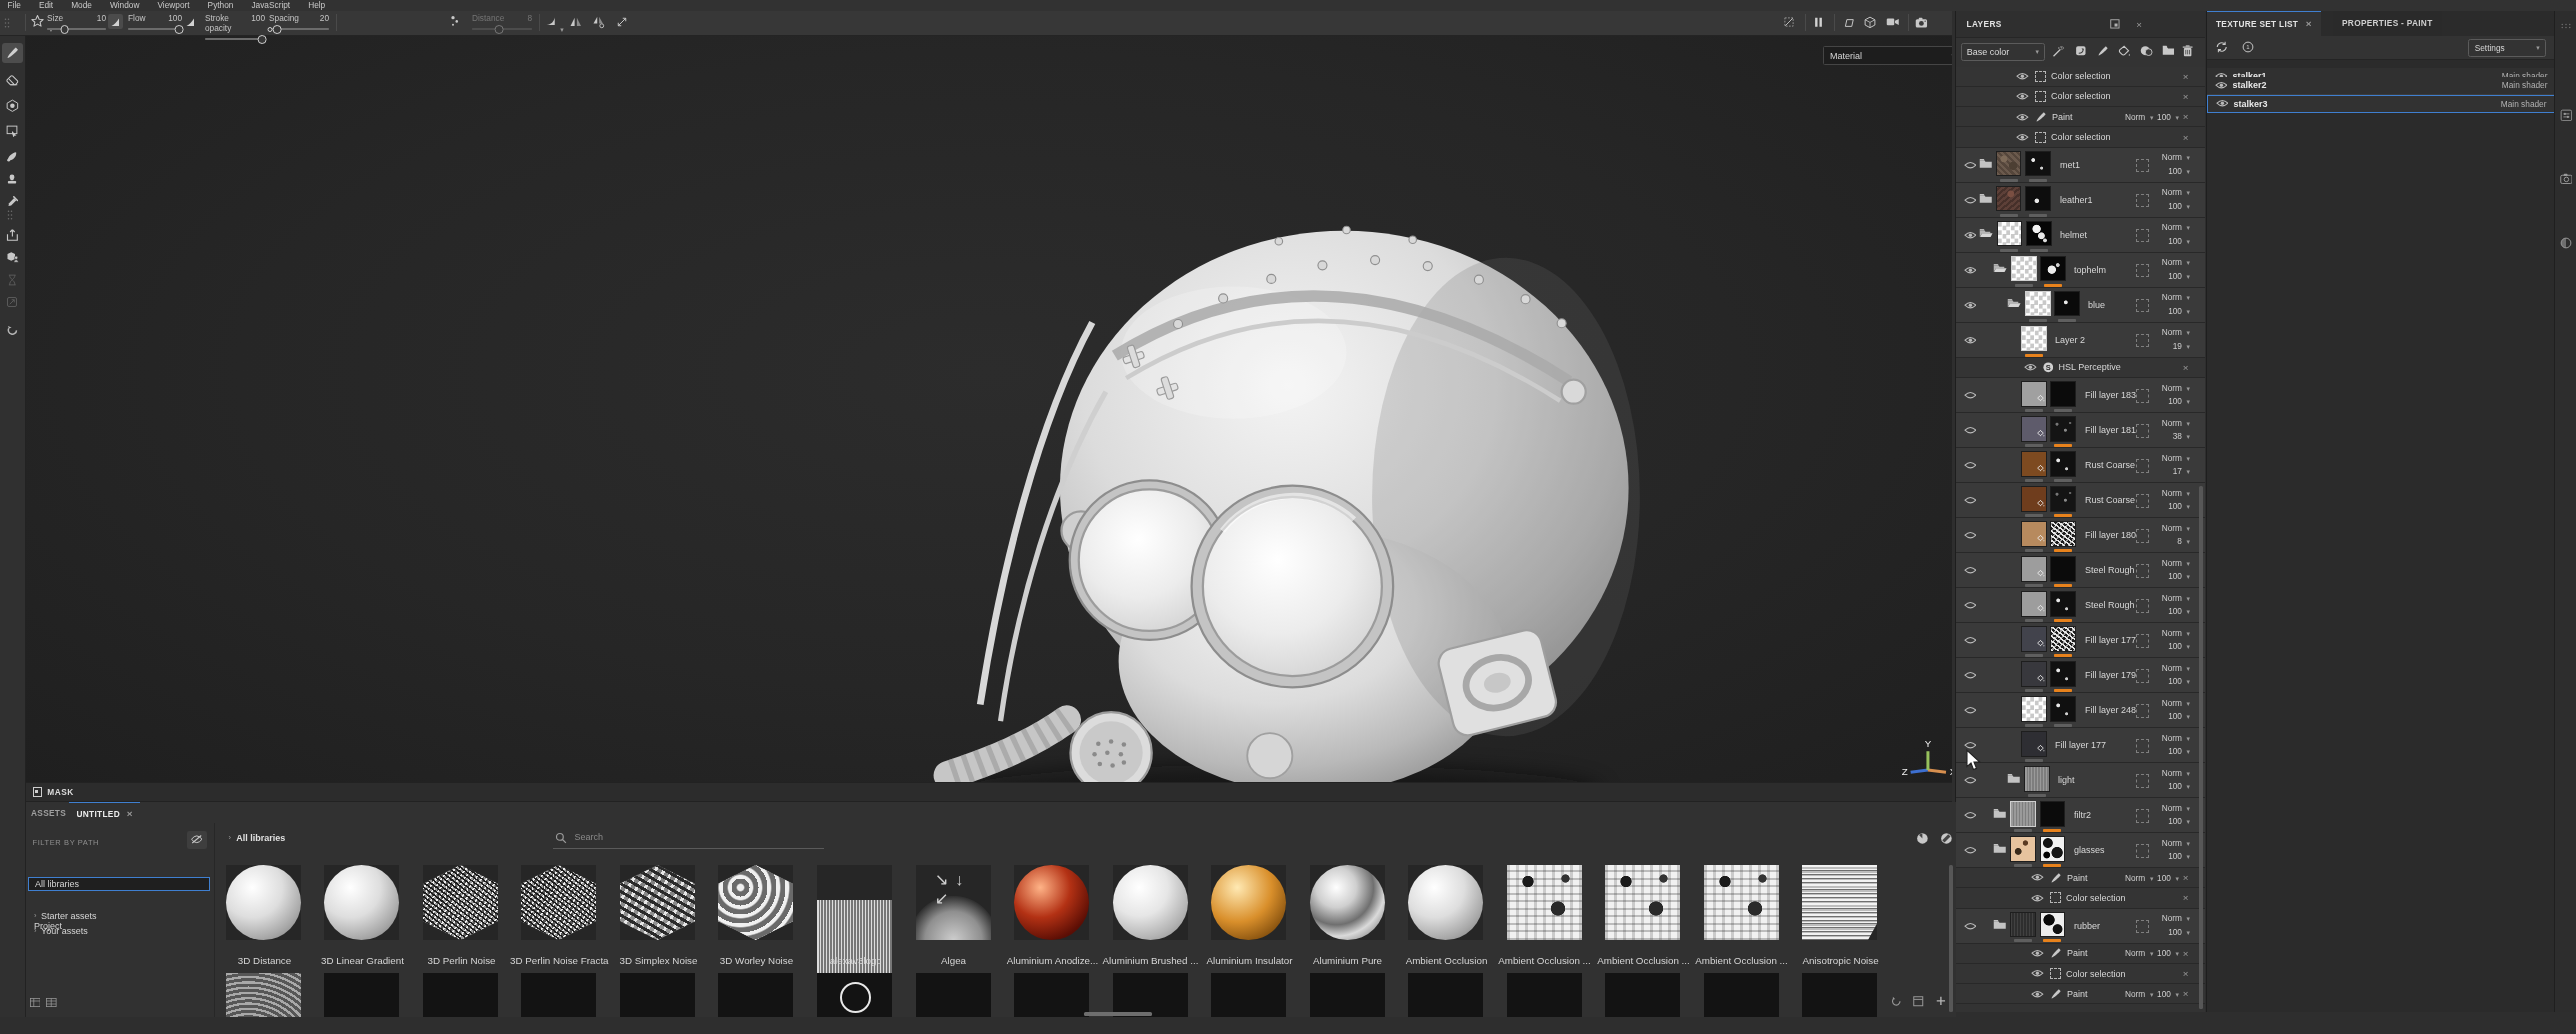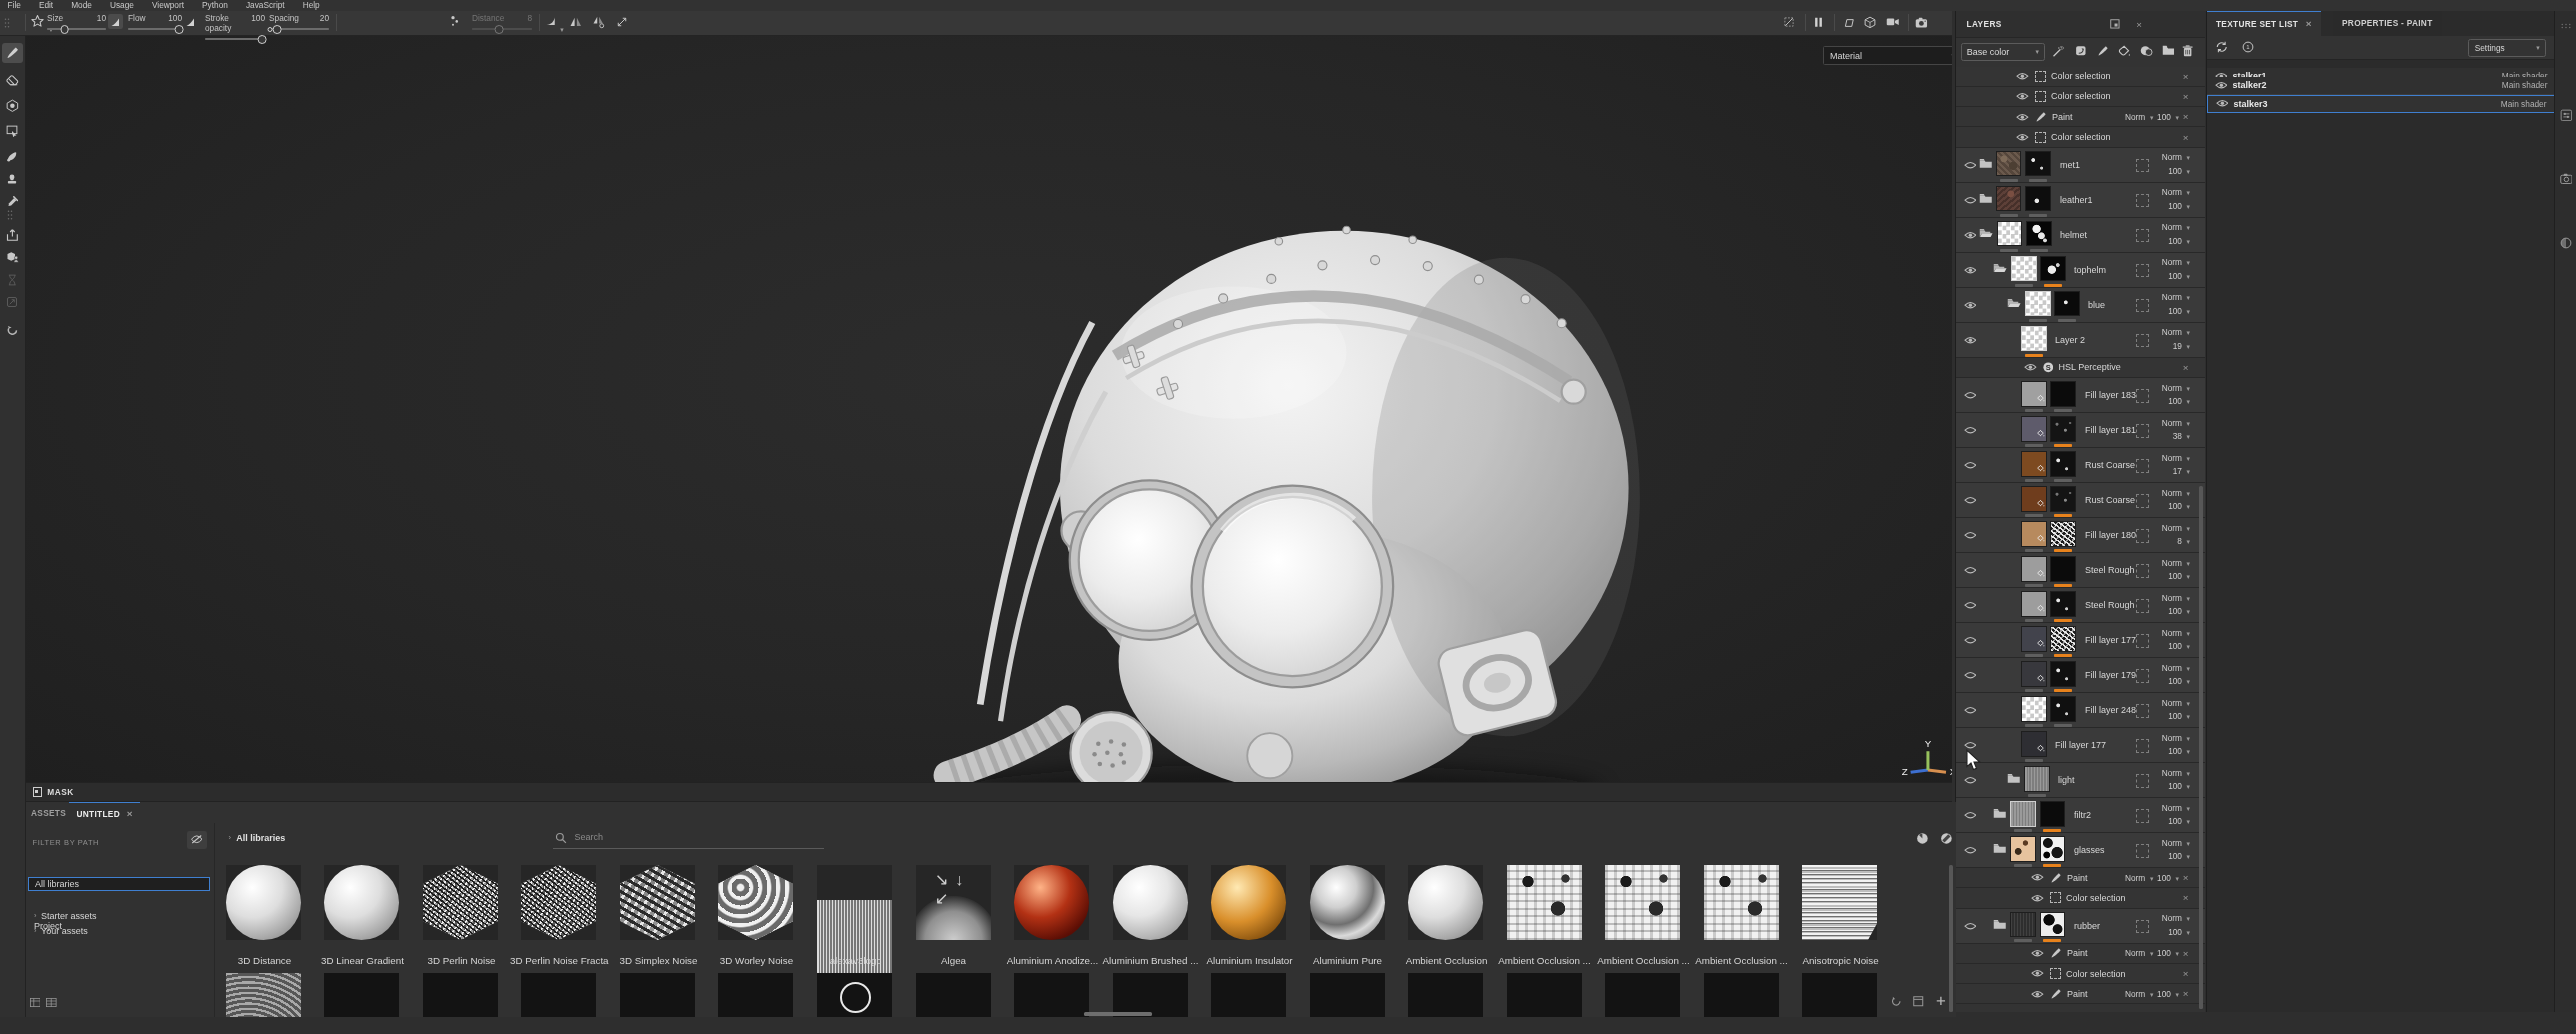--- a/index.html
+++ b/index.html
@@ -197,21 +197,21 @@
 </style>
 </head>
 <body>
 
 <div id="app">
 
   <div id="menubar" class="abs">
       <span class="menu-item">File</span>
       <span class="menu-item">Edit</span>
       <span class="menu-item">Mode</span>
-      <span class="menu-item">Usage</span>
+      <span class="menu-item">Window</span>
       <span class="menu-item">Viewport</span>
       <span class="menu-item">Python</span>
       <span class="menu-item">JavaScript</span>
       <span class="menu-item">Help</span>
     </div>
 
   <div id="topbar" class="abs">
     <span class="tbico" style="left:3.8px;top:6px">
         <svg width="6" height="12" viewBox="0 0 8 16">
           <g fill="#6e6e6e">

